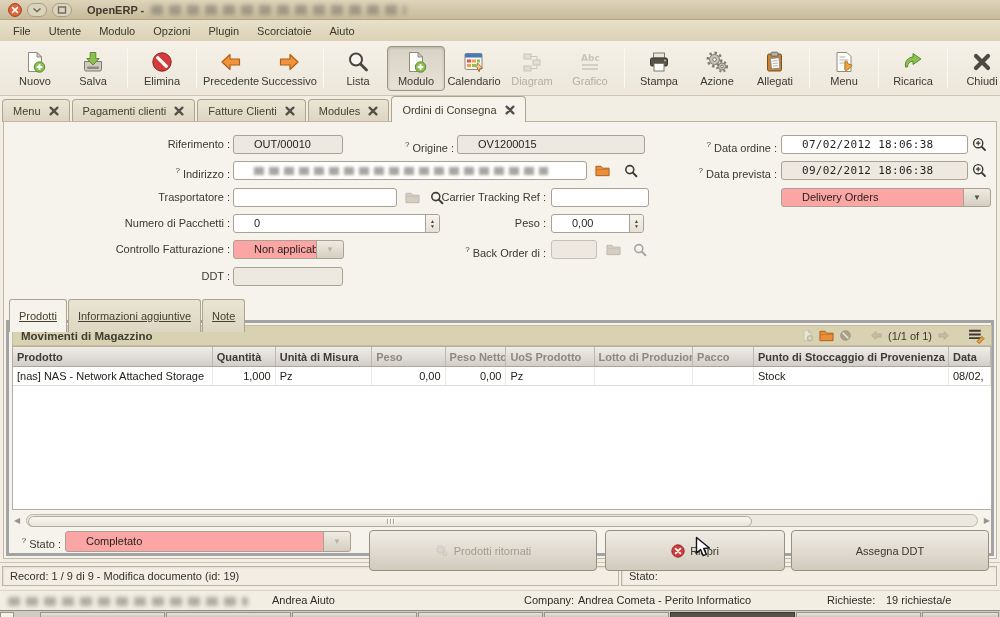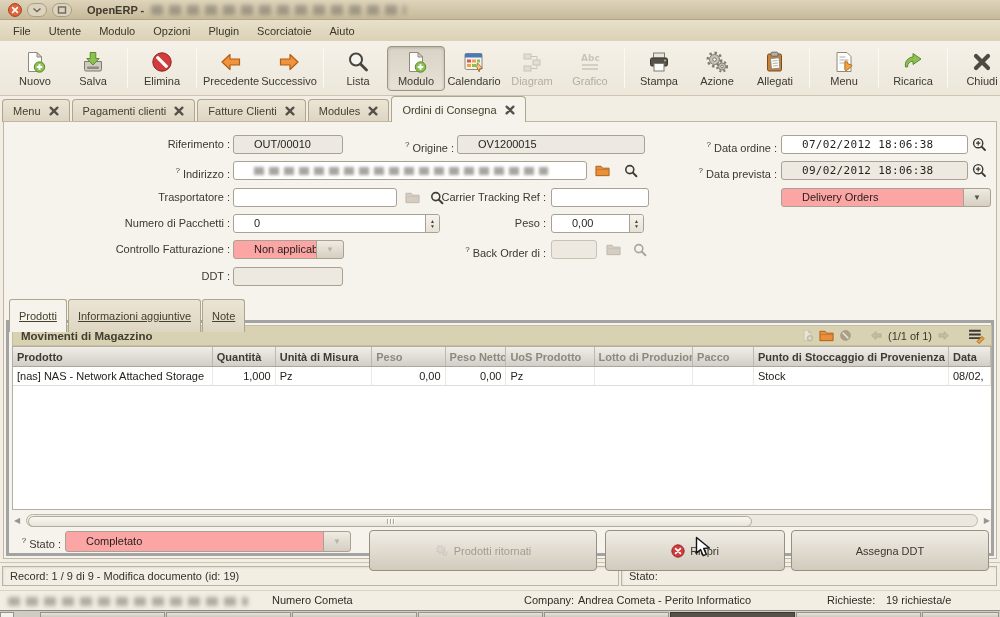--- a/index.html
+++ b/index.html
@@ -589,21 +589,21 @@
     <div class="sb-box" style="left:2px;width:617px">
       <span>Record: 1 / 9 di 9 - Modifica documento (id: 19)</span>
     </div>
     <div class="sb-box" style="left:621px;width:376px">
       <span>Stato:</span>
     </div>
   </div>
 
   <div class="infobar">
     <span class="blurbar" style="left:8px;top:6px;width:240px;height:9px;position:absolute"></span>
-    <span style="left:272px">Numero Cometa</span>
+    <span style="left:272px">Andrea Aiuto</span>
     <span style="left:524px">Company:</span>
     <span style="left:578px">Andrea Cometa - Perito Informatico</span>
     <span style="left:827px">Richieste:</span>
     <span style="left:886px">19 richiesta/e</span>
   </div>
 
   <div class="taskbar" id="taskbar">
       <div class="tseg light" style="left: 0px; width: 14px;"></div>
       <div class="tseg " style="left: 40px; width: 125px;"></div>
       <div class="tseg " style="left: 166px; width: 125px;"></div>

